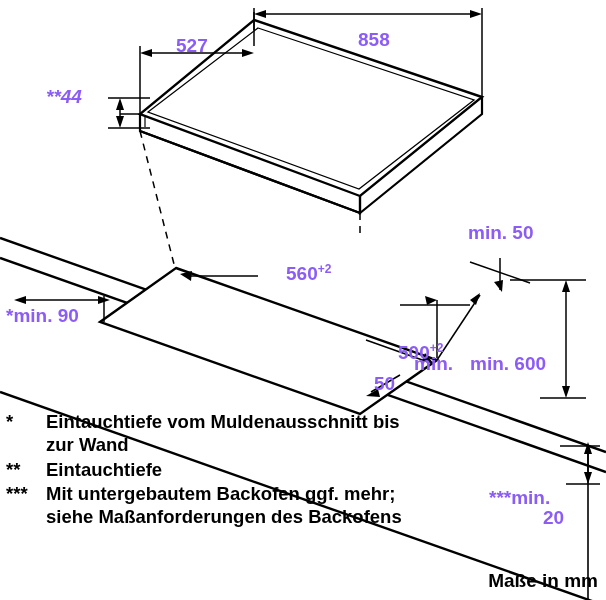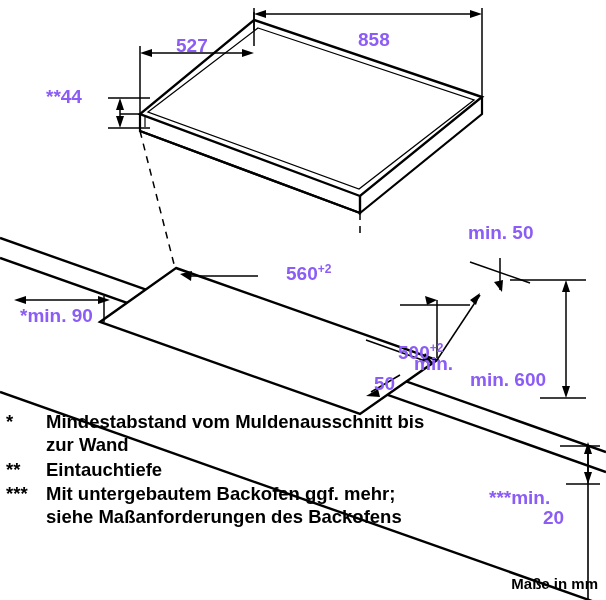--- a/index.html
+++ b/index.html
@@ -62,21 +62,21 @@
     flex: 0 0 40px;
     text-align: left;
   }
   .legend-text {
     flex: 1 1 auto;
   }
   .units {
     position: absolute;
     right: 8px;
     bottom: 8px;
-    font-size: 15px;
+    font-size: 19px;
     font-weight: 700;
   }
 </style>
 </head>
 <body>
 
 <div id="stage">
 
   <svg class="diagram" viewBox="0 0 606 600">
     <g fill="none" stroke="#000" stroke-width="2.2" stroke-linejoin="miter" stroke-linecap="butt">
@@ -190,46 +190,46 @@
         <line x1="566" y1="484" x2="600" y2="484"></line>
       </g>
 
     </g>
   </svg>
 
   <div class="dim-label" style="left:358px; top:30px;">858</div>
 
   <div class="dim-label" style="left:176px; top:36px;">527</div>
 
-  <div class="dim-label" style="left:46px; top:87px;">**44</div>
+  <div class="dim-label" style="left:46px; top:87px;font-style:italic;">**44</div>
 
   <div class="dim-label" style="left:286px; top:263px;">
     <span>560</span><span class="sup">+2</span>
   </div>
 
   <div class="dim-label" style="left:398px; top:310px;margin-top:32px;">
     <span>500</span><span class="sup">+2</span>
   </div>
 
-  <div class="dim-label" style="left:20px; top:306px;">*min. 90</div>
+  <div class="dim-label" style="left:6px; top:306px;">*min. 90</div>
 
   <div class="dim-label" style="left:468px; top:223px;">min. 50</div>
 
   <div class="dim-label" style="left:374px; top:354px;margin-left:40px;">min.</div>
   <div class="dim-label" style="left:374px; top:374px;">50</div>
 
-  <div class="dim-label" style="left:470px; top:370px;">min. 600</div>
+  <div class="dim-label" style="left:470px; top:354px;">min. 600</div>
 
   <div class="dim-label" style="left:489px; top:488px;">***min.</div>
   <div class="dim-label" style="left:543px; top:508px;text-align:center;">20</div>
 
   <div class="legend">
     <div class="legend-row">
       <div class="legend-mark">*</div>
-      <div class="legend-text">Mindestabstand vom Muldenausschnitt bis zur Wand</div>
+      <div class="legend-text">Eintauchtiefe vom Muldenausschnitt bis zur Wand</div>
     </div>
     <div class="legend-row">
       <div class="legend-mark">**</div>
       <div class="legend-text">Eintauchtiefe</div>
     </div>
     <div class="legend-row">
       <div class="legend-mark">***</div>
       <div class="legend-text">Mit untergebautem Backofen ggf. mehr; siehe Maßanforderungen des Backofens</div>
     </div>
   </div>

